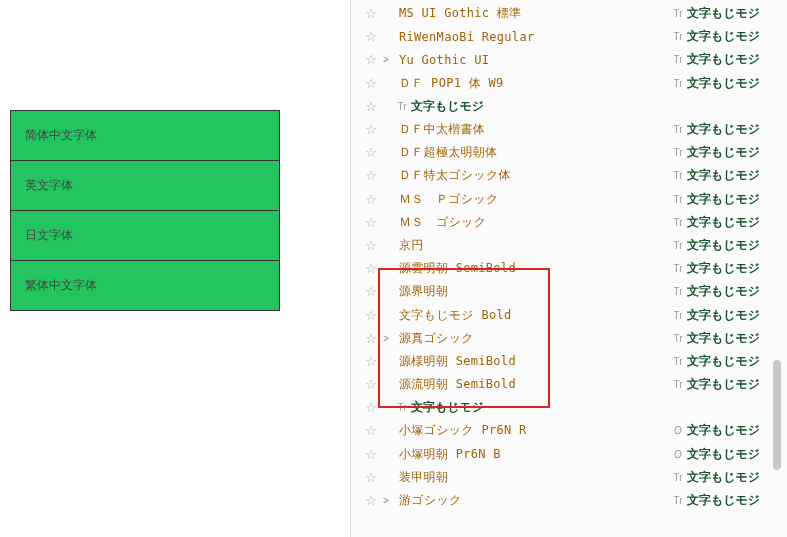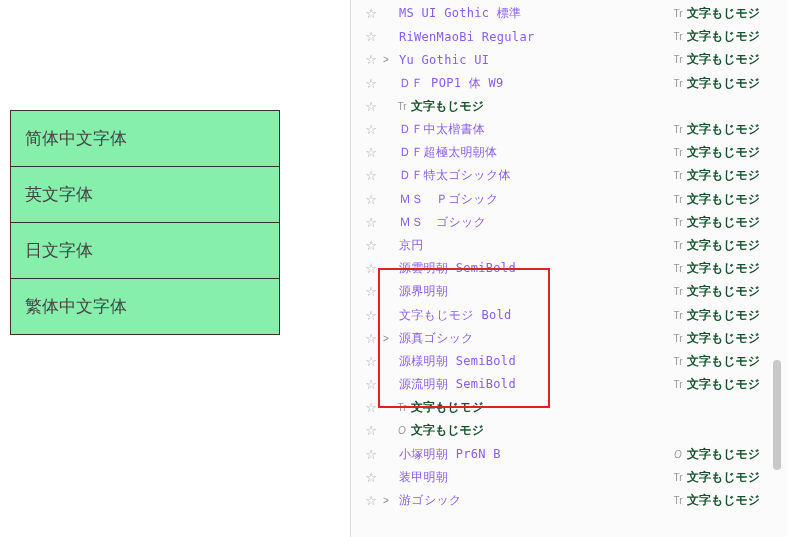--- a/index.html
+++ b/index.html
@@ -14,23 +14,23 @@
     .left-panel {
       position: absolute;
       left: 10px;
       top: 110px;
       width: 270px;
       border: 1px solid #333;
     }
     .category-item {
       border-bottom: 1px solid #333;
       padding: 16px 14px;
-      font-size: 17px;
+      font-size: 12px;
       color: #444;
-      background: #86efac;
+      background: #22c55e;
     }
     .category-item:last-child { border-bottom: none; }
 
     .right-panel {
       position: absolute;
       left: 350px;
       top: 0;
       width: 437px;
       height: 537px;
       background: #fbfbfb;
@@ -54,21 +54,21 @@
     .expand {
       width: 14px;
       flex-shrink: 0;
       color: #888;
       font-size: 10px;
       text-align: center;
     }
     .font-name {
       flex: 1;
       font-size: 12px;
-      color: #8b5cf6;
+      color: #a16207;
       padding-left: 6px;
       white-space: nowrap;
       overflow: hidden;
       font-family: monospace, "SimSun", serif;
       letter-spacing: 0.3px;
     }
     .font-type {
       width: 18px;
       flex-shrink: 0;
       font-size: 10px;
@@ -241,20 +241,21 @@
     </div>
     <div class="font-row">
       <span class="star">☆</span>
       <span class="expand"></span>
       <span class="font-type">Tr</span>
       <span class="sample">文字もじモジ</span>
     </div>
     <div class="font-row">
       <span class="star">☆</span>
       <span class="expand"></span>
+      <span class="font-name">小塚ゴシック Pr6N R</span>
       <span class="font-type" style="font-style: italic;">O</span>
       <span class="sample">文字もじモジ</span>
     </div>
     <div class="font-row">
       <span class="star">☆</span>
       <span class="expand"></span>
       <span class="font-name">小塚明朝 Pr6N B</span>
       <span class="font-type" style="font-style: italic;">O</span>
       <span class="sample">文字もじモジ</span>
     </div>

